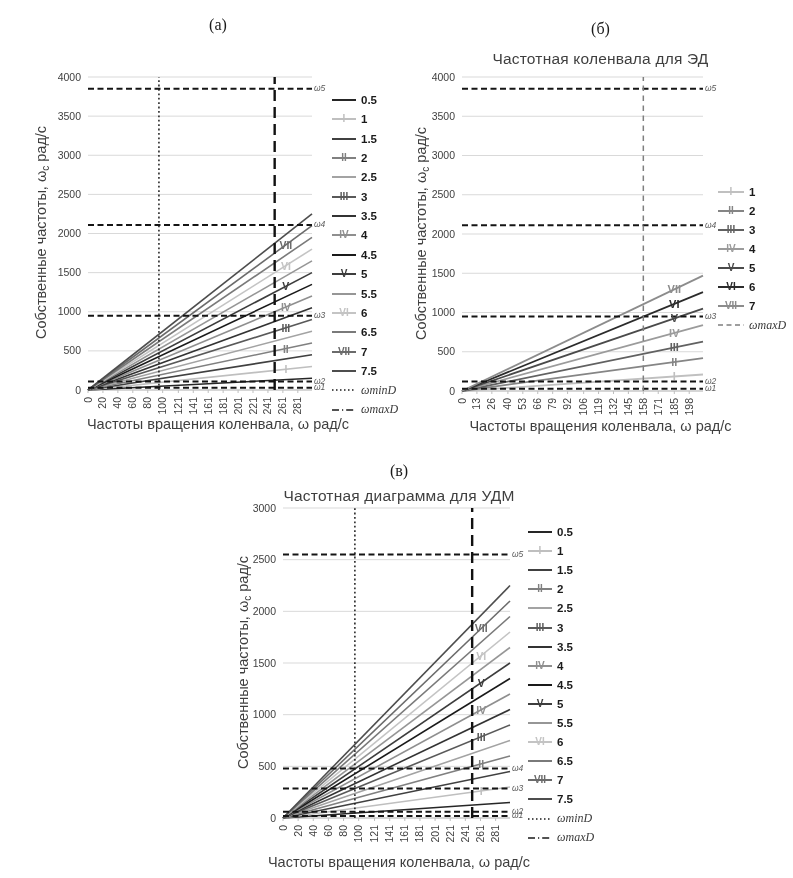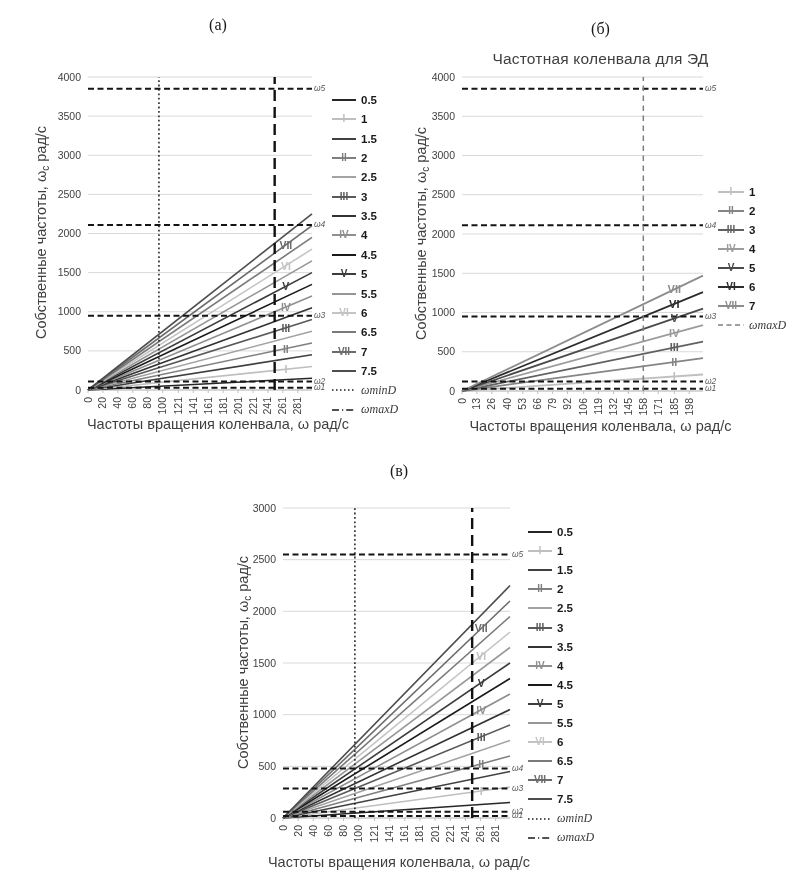--- a/index.html
+++ b/index.html
@@ -424,20 +424,21 @@
           </span>
           <span class="lg-label special">ωmaxD</span>
         </div>
       </div>
     <div class="ylabel" style="left:-156px;top:212px;"><span>Собственные частоты, ω</span><sub>c</sub><span> рад/с</span></div>
     <div class="xlabel" style="top:406px;">Частоты вращения коленвала, ω рад/с</div>
   </div>
 
   <div class="chart" id="chart-c" style="left:198px;top:458px;width:402px;height:420px;">
     <div class="panel-label" style="top:4px;">(в)</div>
+    <div class="chart-title" style="top:29px;">Частотная диаграмма для УДМ</div>
     <svg id="plot-c" class="plot" width="402" height="420">
         <line x1="85" y1="360" x2="312" y2="360" stroke="#d9d9d9" stroke-width="1"></line>
         <text x="78" y="363.5" text-anchor="end" class="tick">0</text>
         <line x1="85" y1="308.3333333333333" x2="312" y2="308.3333333333333" stroke="#d9d9d9" stroke-width="1"></line>
         <text x="78" y="311.8333333333333" text-anchor="end" class="tick">500</text>
         <line x1="85" y1="256.6666666666667" x2="312" y2="256.6666666666667" stroke="#d9d9d9" stroke-width="1"></line>
         <text x="78" y="260.1666666666667" text-anchor="end" class="tick">1000</text>
         <line x1="85" y1="205" x2="312" y2="205" stroke="#d9d9d9" stroke-width="1"></line>
         <text x="78" y="208.5" text-anchor="end" class="tick">1500</text>
         <line x1="85" y1="153.33333333333334" x2="312" y2="153.33333333333334" stroke="#d9d9d9" stroke-width="1"></line>

